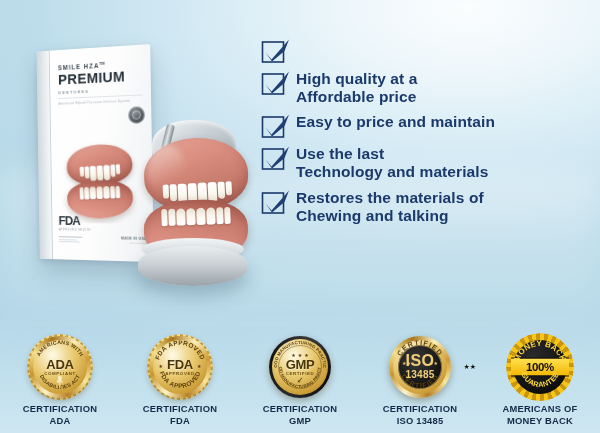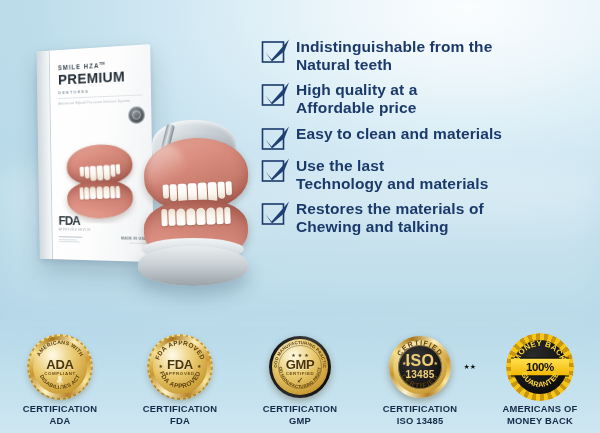--- a/index.html
+++ b/index.html
@@ -281,24 +281,20 @@
 
   <div class="features">
 
     <div class="feat">
       <span class="chk">
         <svg viewBox="0 0 30 28">
           <rect x="1.5" y="5" width="21" height="20" fill="none" stroke="#1b3a6b" stroke-width="1.6"></rect>
           <path d="M4.5 15.5 L10.5 22.5 L28 2.5 L23.5 14 L11 24.5 Z" fill="#1f3f74"></path>
         </svg>
       </span>
-      <span class="feat-text">
-        <span>Indistinguishable from the</span><br>
-        <span>Natural teeth</span>
-      </span>
     </div>
 
     <div class="feat">
       <span class="chk">
         <svg viewBox="0 0 30 28">
           <rect x="1.5" y="5" width="21" height="20" fill="none" stroke="#1b3a6b" stroke-width="1.6"></rect>
           <path d="M4.5 15.5 L10.5 22.5 L28 2.5 L23.5 14 L11 24.5 Z" fill="#1f3f74"></path>
         </svg>
       </span>
       <span class="feat-text">
@@ -308,21 +304,21 @@
     </div>
 
     <div class="feat">
       <span class="chk">
         <svg viewBox="0 0 30 28">
           <rect x="1.5" y="5" width="21" height="20" fill="none" stroke="#1b3a6b" stroke-width="1.6"></rect>
           <path d="M4.5 15.5 L10.5 22.5 L28 2.5 L23.5 14 L11 24.5 Z" fill="#1f3f74"></path>
         </svg>
       </span>
       <span class="feat-text">
-        <span>Easy to clean and materials</span>
+        <span>Easy to price and maintain</span>
       </span>
     </div>
 
     <div class="feat">
       <span class="chk">
         <svg viewBox="0 0 30 28">
           <rect x="1.5" y="5" width="21" height="20" fill="none" stroke="#1b3a6b" stroke-width="1.6"></rect>
           <path d="M4.5 15.5 L10.5 22.5 L28 2.5 L23.5 14 L11 24.5 Z" fill="#1f3f74"></path>
         </svg>
       </span>

